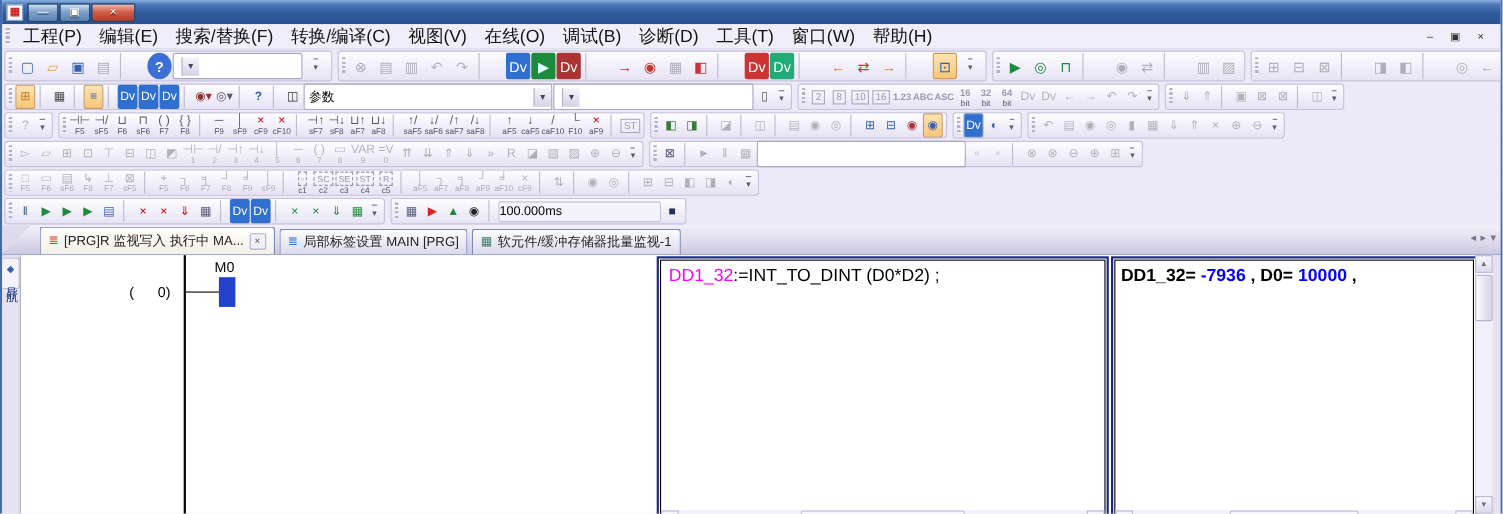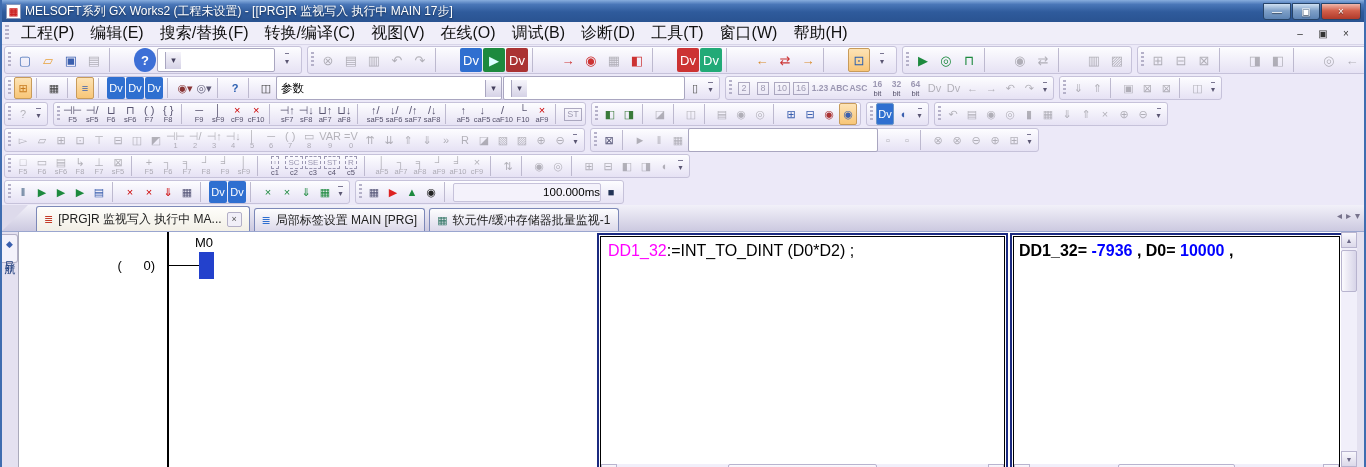--- a/index.html
+++ b/index.html
@@ -52,21 +52,21 @@
   .titem[data-k="sep"] { min-width:0; width:6px; height:20px; border-left:1px solid #bdb9cf; border-radius:0; margin:0 2px 0 3px; }
   .titem[data-k="ovf"] { min-width:11px; }
   .titem[data-k="ovf"] .tg { font-size:8px; border-top:1px solid #7a7692; padding-top:1px; color:#5a5672; }
   .titem[data-k="combo"],.titem[data-k="input"] { flex-direction:row; justify-content:space-between;
            background:#fff; border:1px solid #a9a6c0; height:24px; padding-left:4px; }
   .titem[data-k="combo"] .tval,.titem[data-k="input"] .tval,.titem[data-k="text"] .tval
          { font-size:11.5px; color:#000; white-space:nowrap; overflow:hidden; }
   .titem[data-k="combo"]::after { content:"▾"; width:15px; height:17px; margin-left:3px; font-size:9px; color:#44405c;
            display:flex; align-items:center; justify-content:center;
            background:linear-gradient(180deg,#f6f5fb,#d5d2e6); border-left:1px solid #a9a6c0; }
-  .titem[data-k="text"] { flex-direction:row; justify-content:flex-end; background:#f4f2fb;
+  .titem[data-k="text"] { flex-direction:row; justify-content:flex-start; background:#f4f2fb;
            border:1px solid #c6c2da; height:19px; }
 
   
   .tabbar { height:27px; background:linear-gradient(180deg,#f2f1f9,#ccc9e0); display:flex; align-items:flex-end;
             padding-left:34px; position:relative; border-bottom:1px solid #9aa6cf; }
   .dock-corner { position:absolute; left:0; top:0; width:0; height:0;
             border-top:26px solid #dddaeb; border-right:26px solid transparent; }
   .tab { height:23px; margin-right:4px; border:1px solid #7c88b8; border-bottom:none; border-radius:3px 3px 0 0;
          padding:0 7px; display:flex; align-items:center; gap:5px; font-size:12px; color:#222;
          background:linear-gradient(180deg,#fdfdfe,#dcd9ea); white-space:nowrap; }
@@ -112,21 +112,20 @@
   .vthumb { position:absolute; top:2px; left:0; right:0; height:42px; background:linear-gradient(90deg,#fbfafe,#d7d4e8);
             border:1px solid #b8b4cf; border-radius:2px; }
 </style>
 </head>
 <body>
 
 <div class="window" data-name="gx-works2-window">
 
   <div class="titlebar" data-name="title-bar">
     <span class="app-icon" data-name="app-icon">▦</span>
-    <span class="title-text" data-name="window-title">MELSOFT系列 GX Works2 (工程未设置) - [[PRG]R 监视写入 执行中 MAIN 17步]</span>
     <span class="winbtns" data-name="window-controls">
   <span class="winbtn" data-name="minimize-button">—</span>
 
   <span class="winbtn" data-name="restore-button">▣</span>
 
   <span class="winbtn" data-name="close-button">×</span>
 </span>
   </div>
 
   <div class="menubar" data-name="menu-bar">

